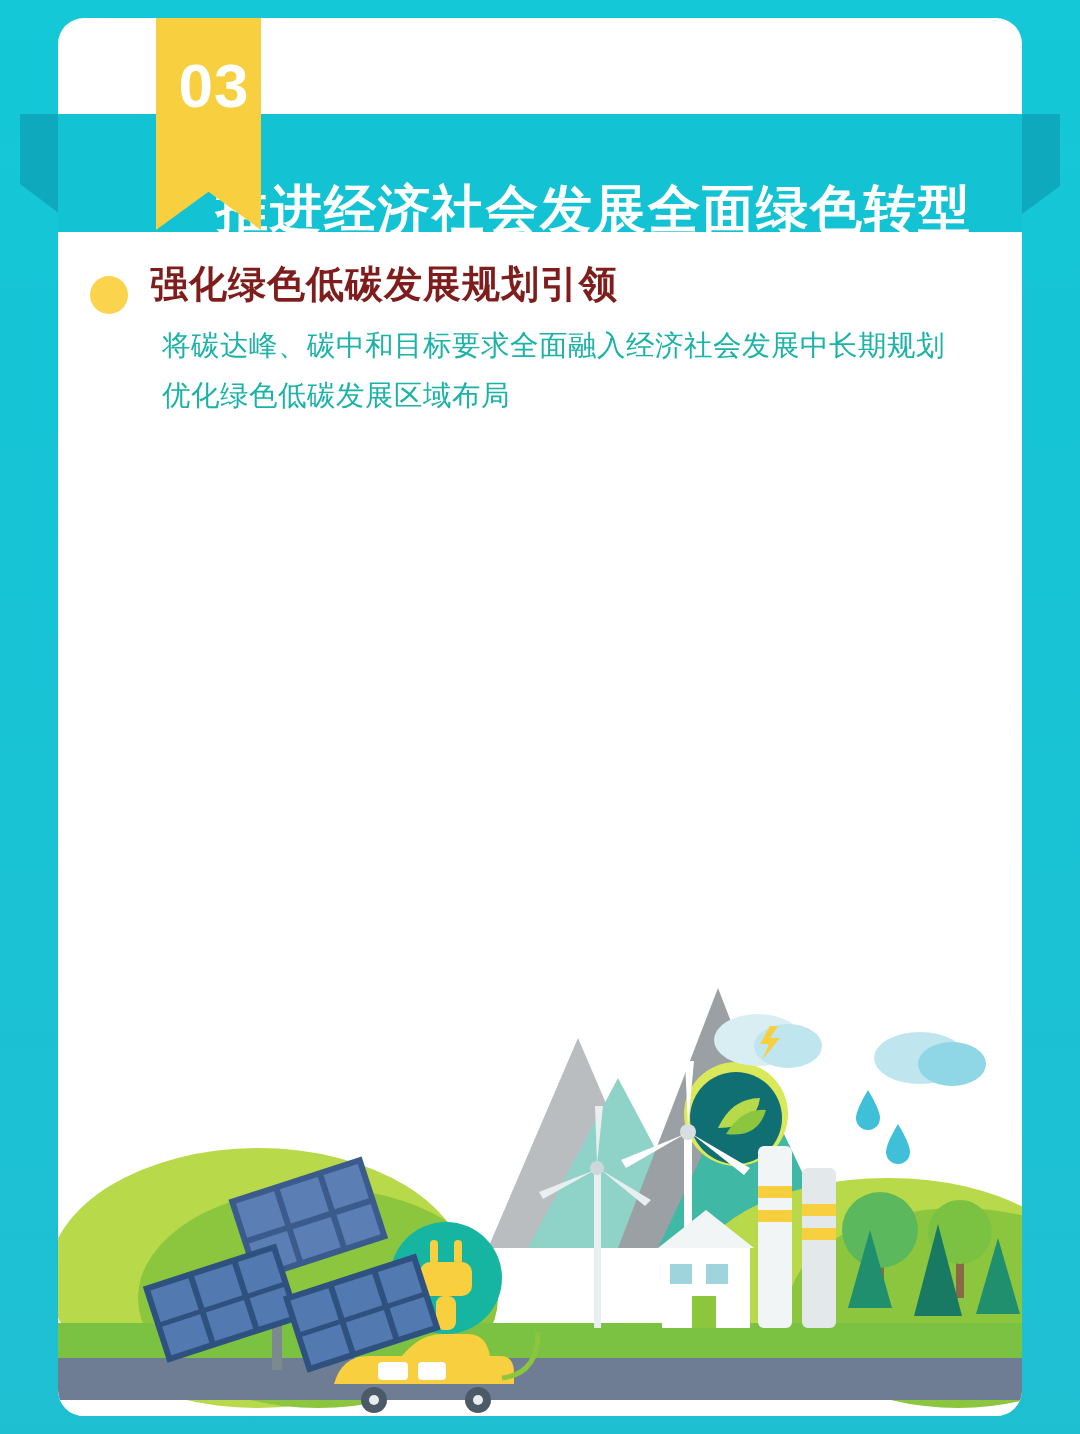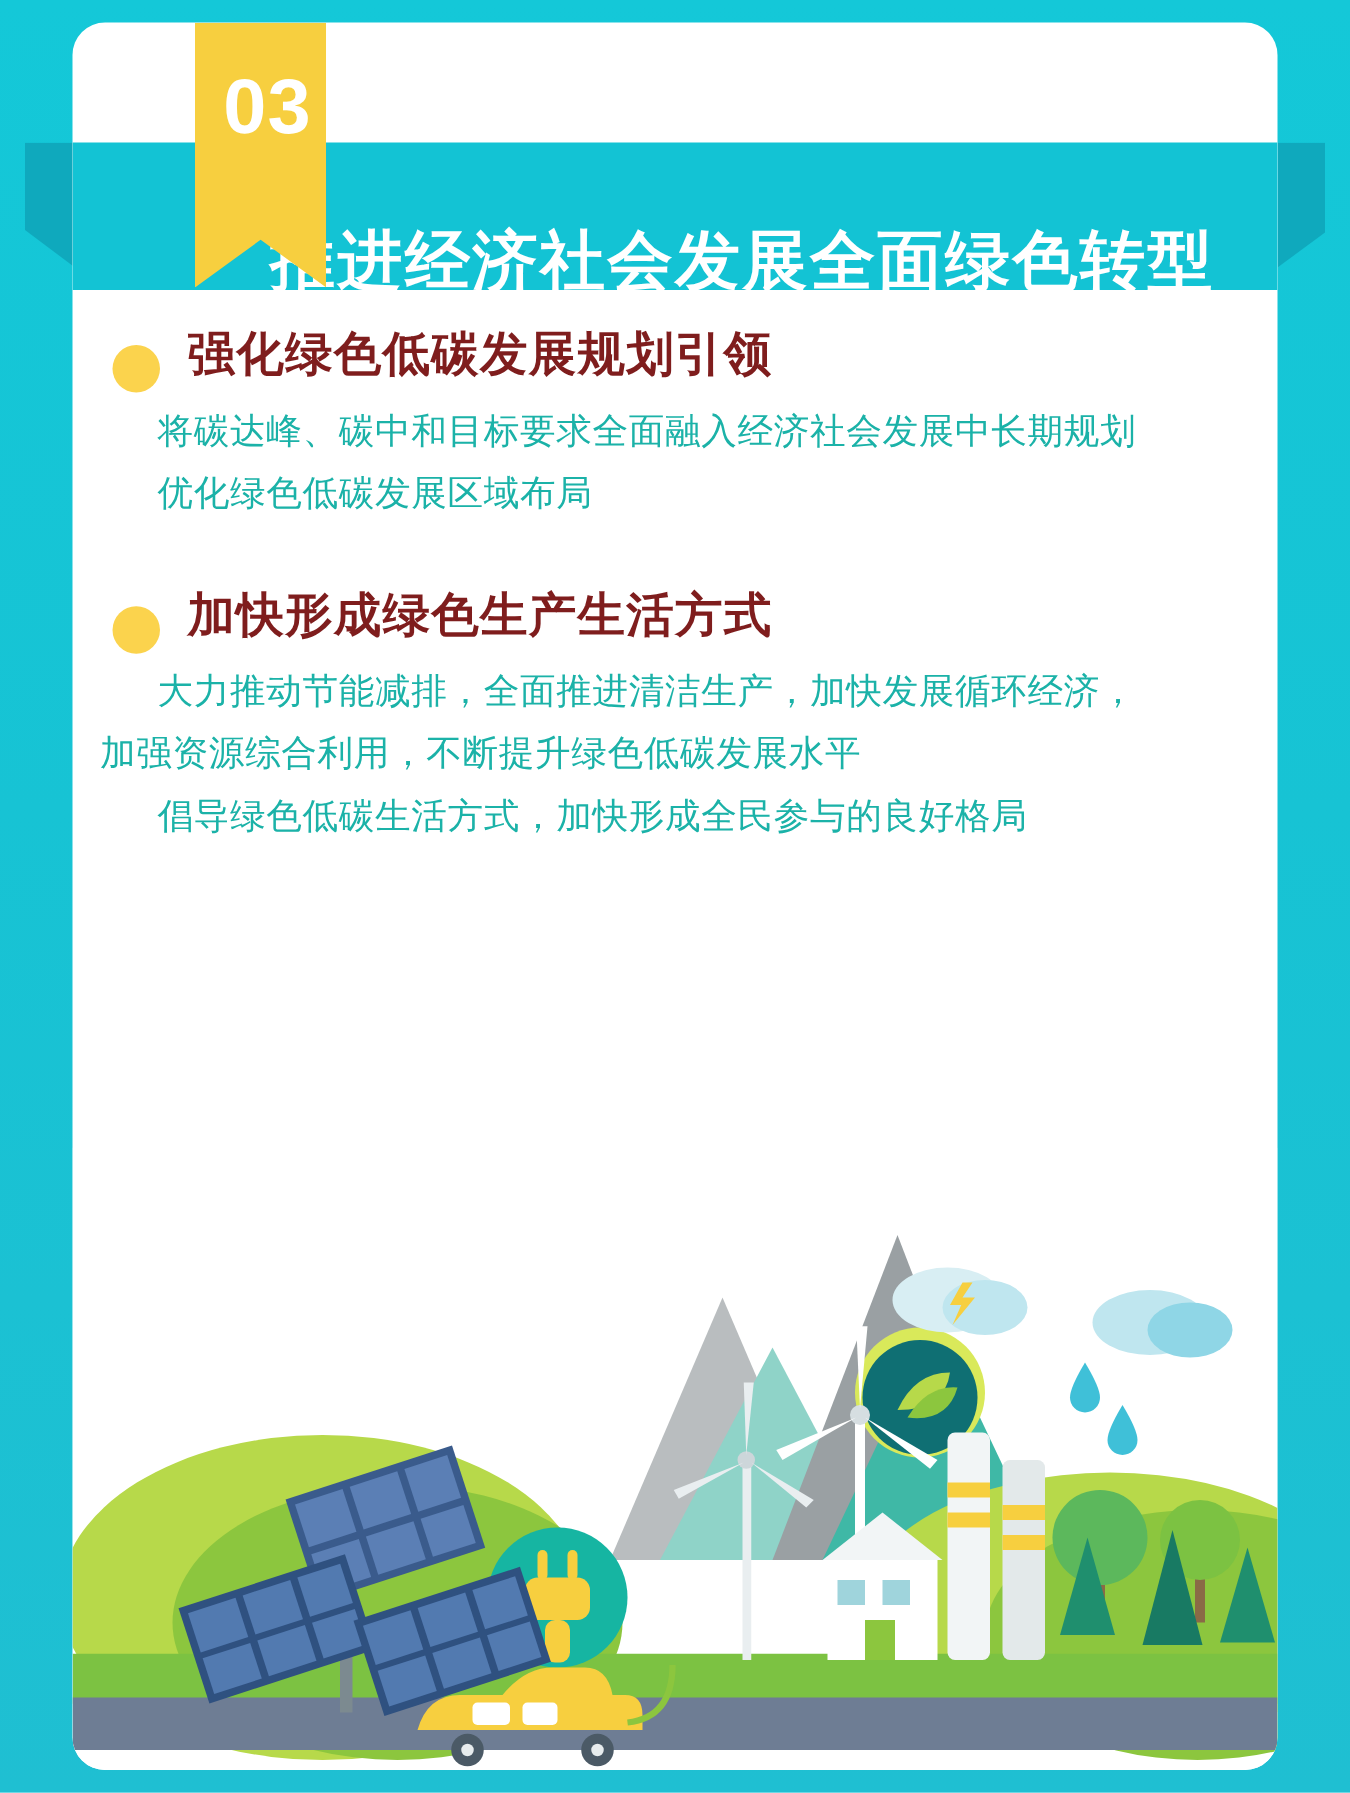--- a/index.html
+++ b/index.html
@@ -134,21 +134,21 @@
     font-size: 38px;
     font-weight: bold;
     letter-spacing: 1px;
     line-height: 1.6;
   }
   .item-line {
     color: #1bb2a8;
     font-size: 28.5px;
     line-height: 1.75;
     letter-spacing: 0.5px;
-    margin-left: 68px;
+    margin-left: 104px;
     margin-right: 20px;
   }
   .item-line.indent-less {
     margin-left: 22px;
   }
 
   
   .illus {
     position: absolute;
     left: 0;
@@ -181,27 +181,20 @@
     <div class="content">
 
       <div class="item">
         <span class="bullet"></span>
         <div class="item-title">强化绿色低碳发展规划引领</div>
         <div class="item-line">将碳达峰、碳中和目标要求全面融入经济社会发展中长期规划</div>
         <div class="item-line">优化绿色低碳发展区域布局</div>
       </div>
 
 
-      <div class="item">
-        <span class="bullet"></span>
-        <div class="item-title">加快形成绿色生产生活方式</div>
-        <div class="item-line">大力推动节能减排，全面推进清洁生产，加快发展循环经济，</div>
-        <div class="item-line indent-less">加强资源综合利用，不断提升绿色低碳发展水平</div>
-        <div class="item-line">倡导绿色低碳生活方式，加快形成全民参与的良好格局</div>
-      </div>
 
     </div>
 
     <div class="illus">
       <svg width="964" height="498" viewBox="0 0 964 498" xmlns="http://www.w3.org/2000/svg" aria-hidden="true">
 
         <rect x="0" y="0" width="964" height="498" fill="#ffffff"></rect>
 
         <polygon points="430,330 520,120 610,330" fill="#b9bdbf"></polygon>
         <polygon points="470,330 560,160 650,330" fill="#8fd3c8"></polygon>

